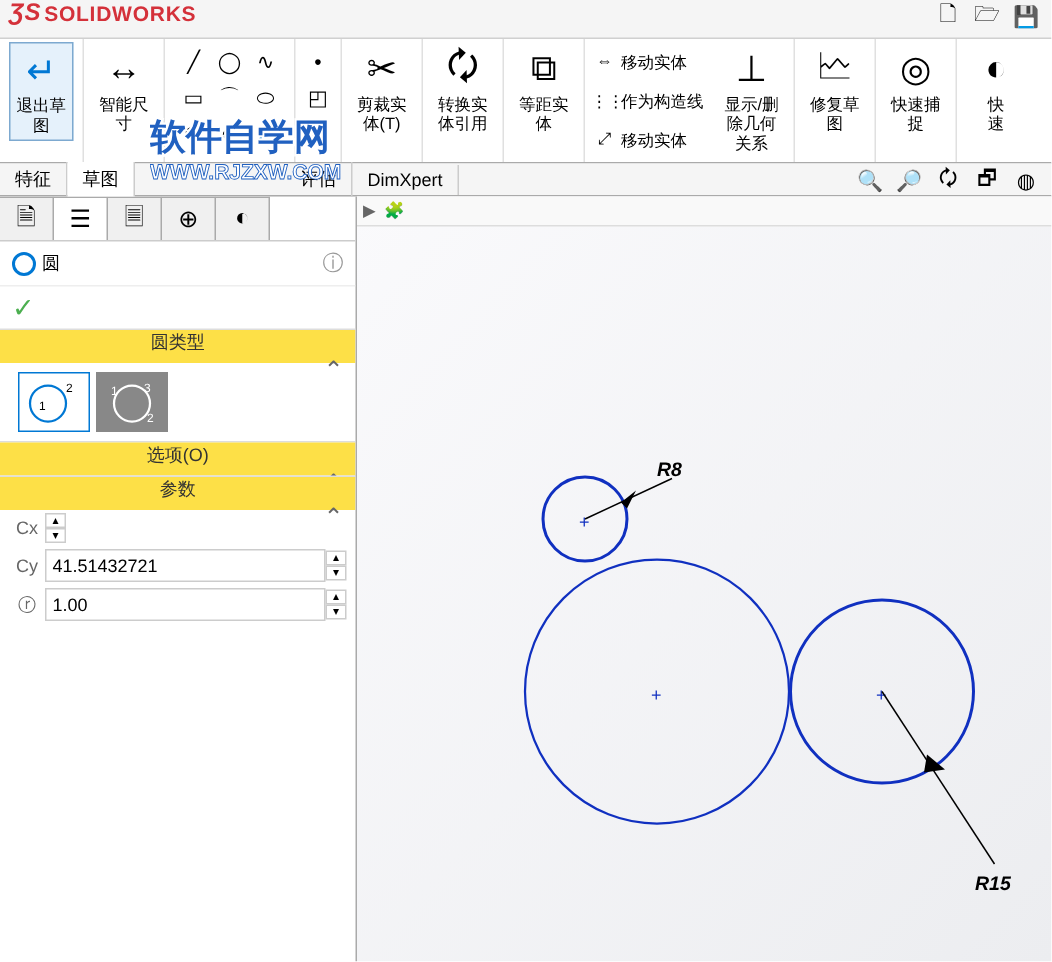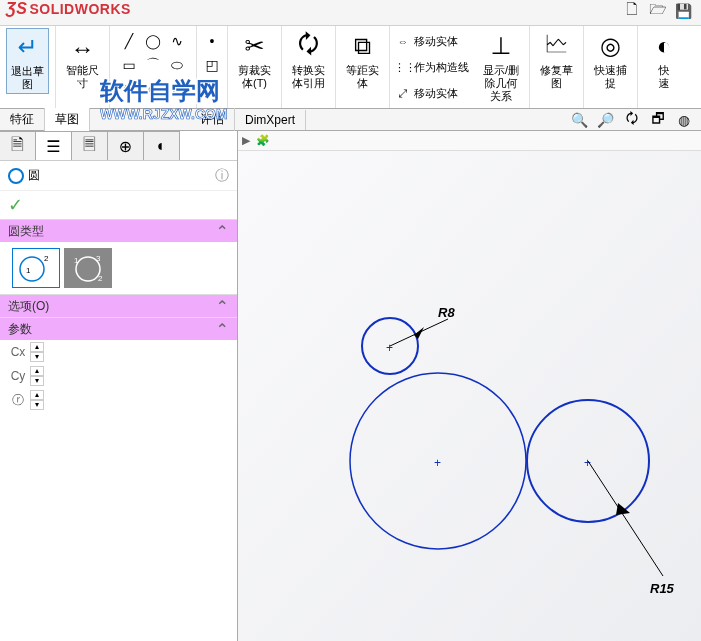--- a/index.html
+++ b/index.html
@@ -38,21 +38,21 @@
     .sp-tabs { height: 30px; display: flex; border-bottom: 1px solid #ccc; }
     .sp-tab { width: 36px; display: flex; align-items: center; justify-content: center; border: 1px solid #aaa; border-width: 1px 1px 0 0; cursor: pointer; font-size: 16px; background: #f0f0f0; }
     .sp-tab.active { background: #fff; }
     .sp-header { height: 30px; display: flex; align-items: center; padding: 0 8px; border-bottom: 1px solid #eee; }
     .sp-header .circ { width: 16px; height: 16px; border: 2px solid #0078d4; border-radius: 50%; margin-right: 4px; }
     .sp-help { margin-left: auto; color: #999; font-size: 14px; cursor: pointer; }
     .sp-confirm { height: 28px; display: flex; align-items: center; padding: 0 8px; }
     .sp-confirm .chk { color: #4caf50; font-size: 18px; cursor: pointer; }
     
     .sp-section { border-top: 1px solid #ddd; }
-    .sp-shead { height: 22px; display: flex; align-items: center; padding: 0 8px; background: #f0abfc; cursor: pointer; font-size: 12px; color: #333; }
+    .sp-shead { height: 22px; display: flex; align-items: center; padding: 0 8px; background: #fde047; cursor: pointer; font-size: 12px; color: #333; flex-direction: column; }
     .sp-shead .chev { margin-left: auto; font-size: 16px; color: #666; }
     .sp-body { padding: 6px 12px; }
     .ctype-row { display: flex; gap: 4px; }
     .ctype { width: 48px; height: 40px; border: 1px solid transparent; display: flex; align-items: center; justify-content: center; position: relative; cursor: pointer; }
     .ctype.sel { border-color: #0078d4; }
     .ctype.dark { background: #888; }
     .opt-check { display: flex; align-items: center; padding: 4px 8px; font-size: 12px; }
     .opt-check input { margin-right: 6px; }
     .param-row { display: flex; align-items: center; padding: 2px 6px; }
     .param-row .picon { width: 24px; text-align: center; color: #666; }
@@ -259,27 +259,29 @@
       </div>
       <div class="param-row">
         <span class="picon">Cx</span>
         <div class="spin">
             <span>▴</span>
             <span>▾</span>
           </div>
       </div>
       <div class="param-row">
         <span class="picon">Cy</span>
+        <input type="text" value="41.51432721" style="">
         <div class="spin">
             <span>▴</span>
             <span>▾</span>
           </div>
       </div>
       <div class="param-row">
         <span class="picon">ⓡ</span>
+        <input type="text" value="1.00" style="">
         <div class="spin">
             <span>▴</span>
             <span>▾</span>
           </div>
       </div>
     </div>
   </div>
 
   <div class="canvas-area">
     <div class="canvas-head">

